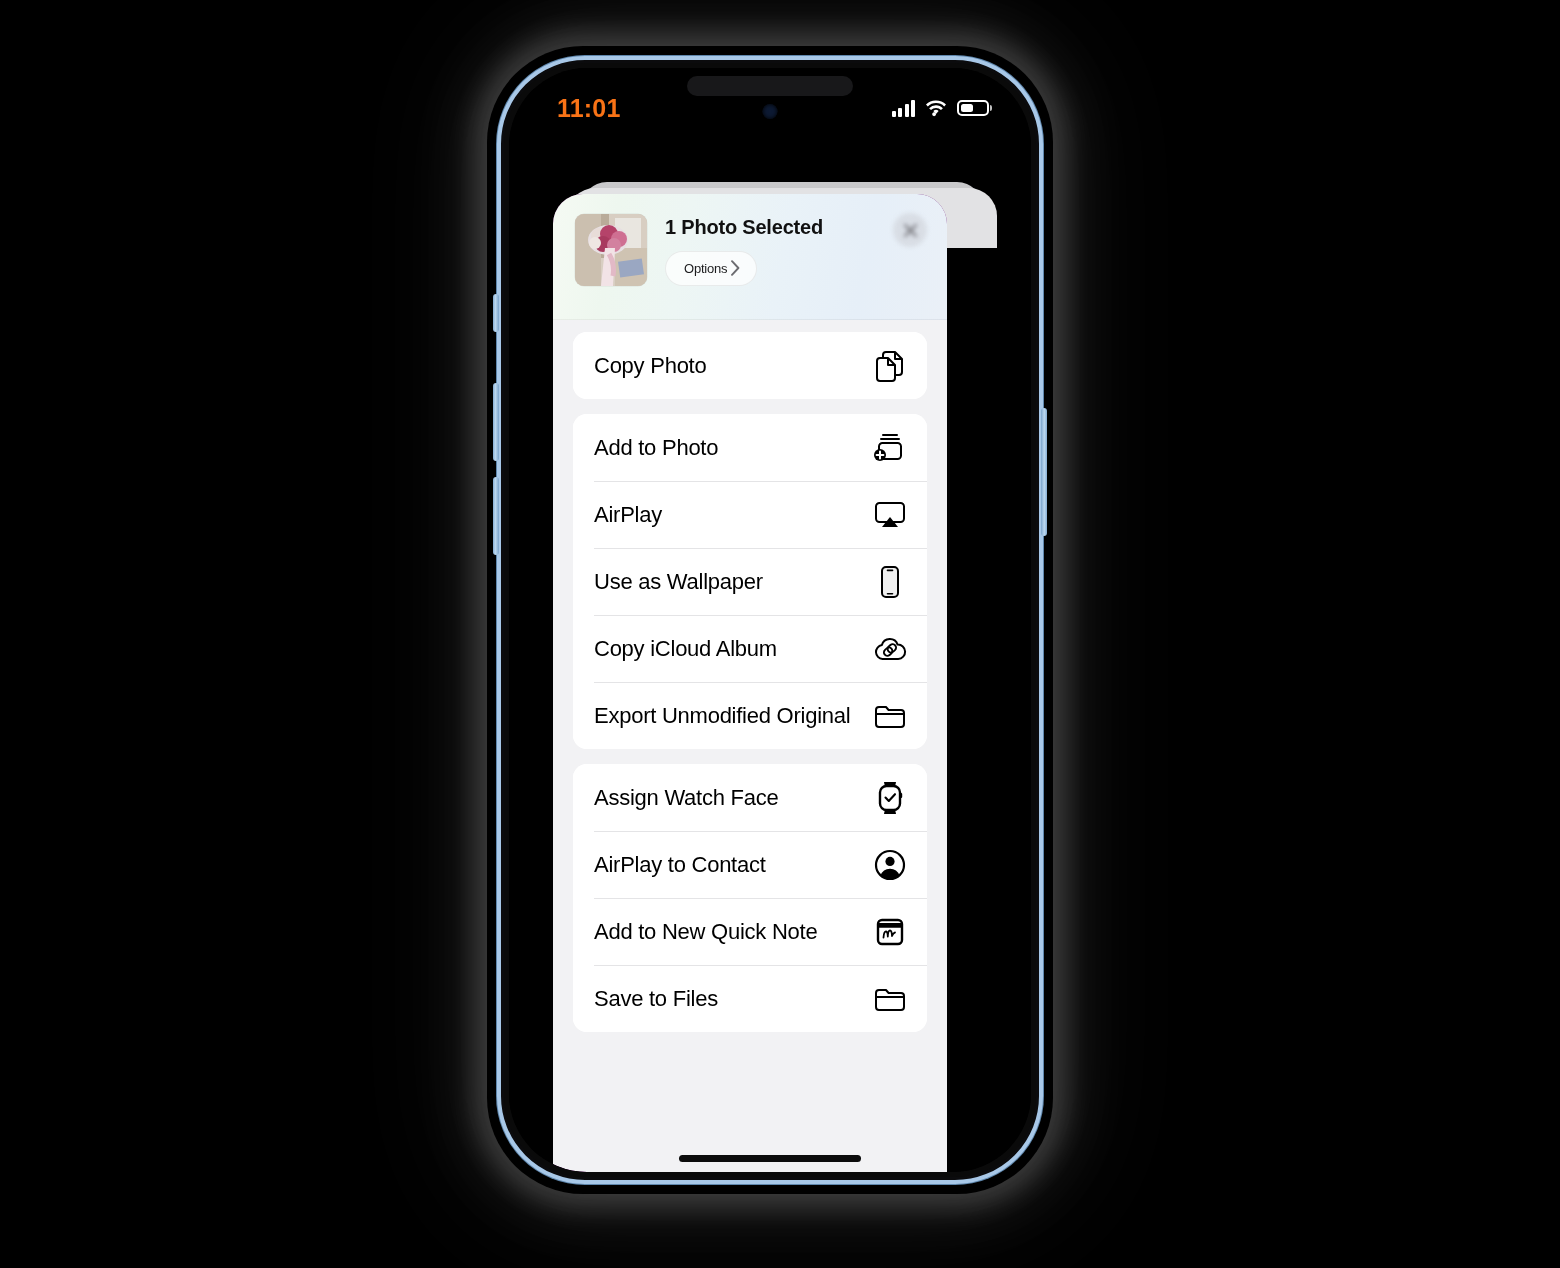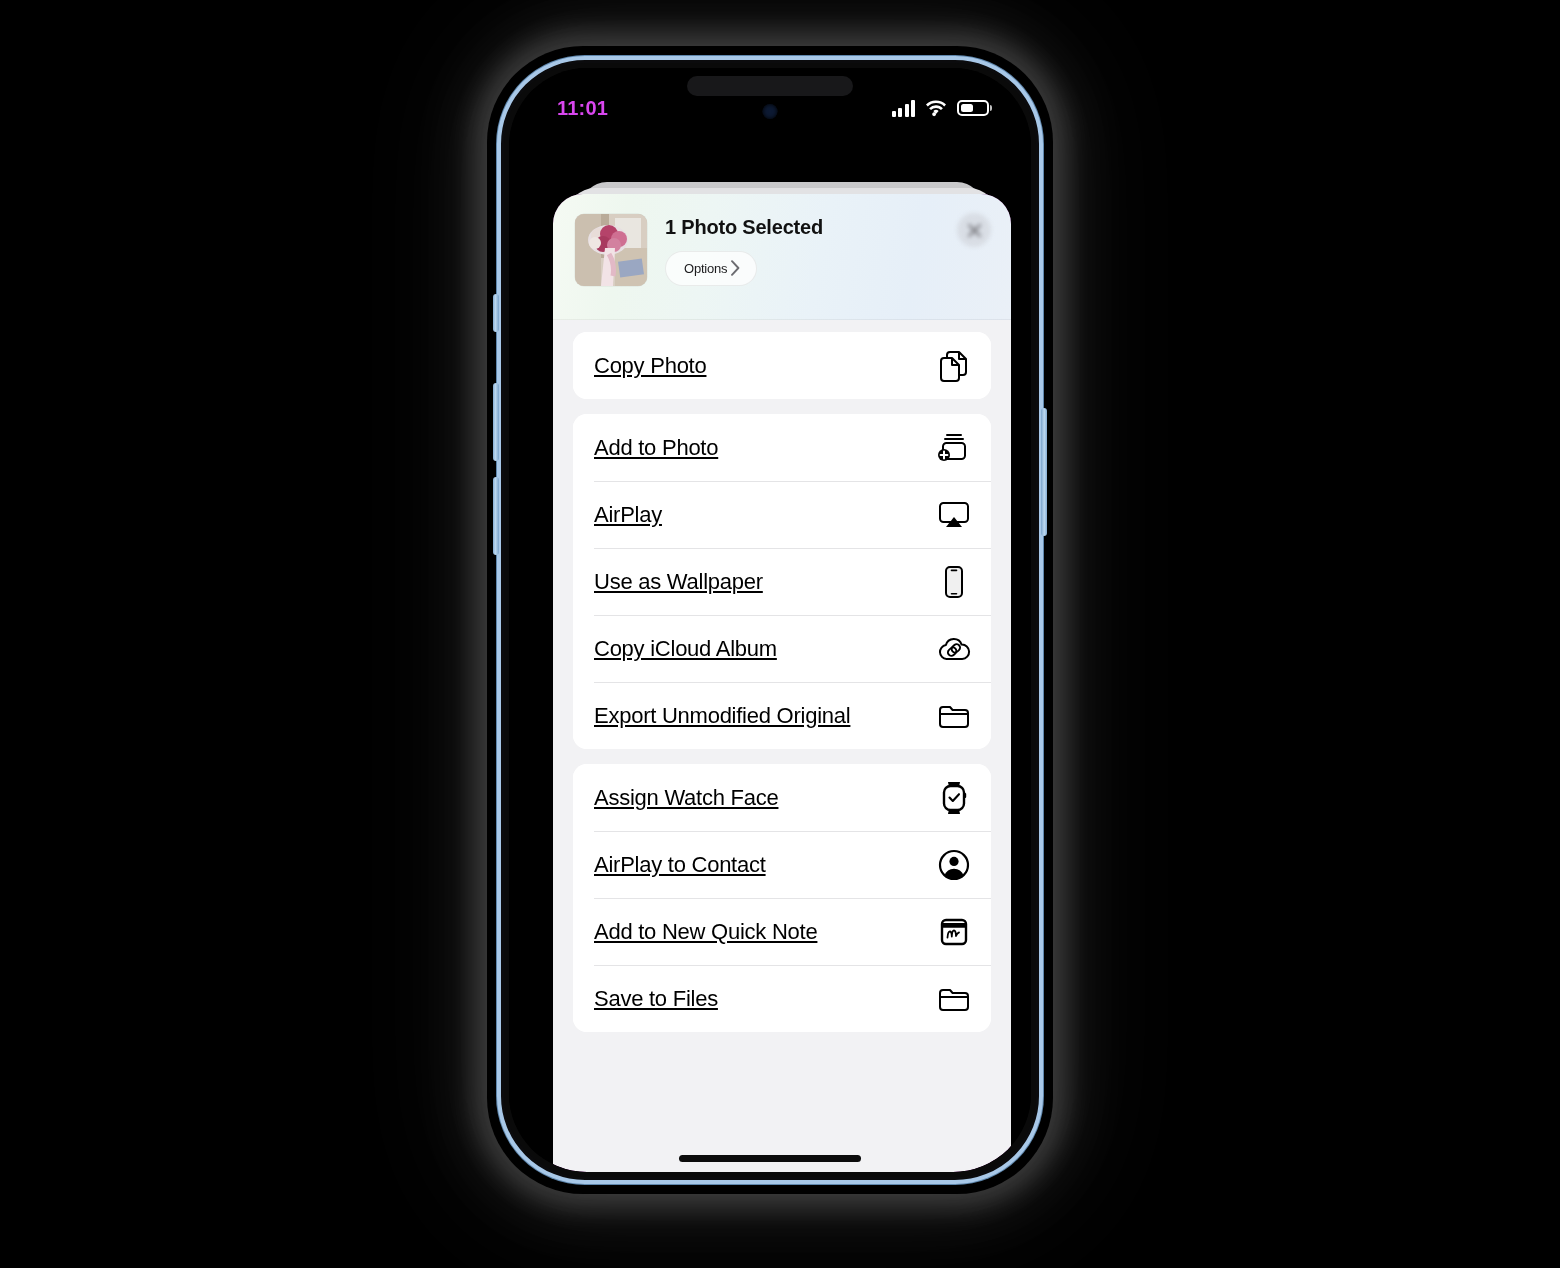--- a/index.html
+++ b/index.html
@@ -109,22 +109,22 @@
     left: 0; top: 0;
     width: 100%; height: 66px;
     z-index: 45;
     display: flex;
     align-items: center;
     justify-content: space-between;
     padding: 14px 42px 0 48px;
     pointer-events: none;
   }
   .status-time {
-    color: #d946ef;
-    font-size: 20px;
+    color: #f97316;
+    font-size: 25px;
     font-weight: 700;
     letter-spacing: 0.2px;
     font-family: "Liberation Sans", sans-serif;
   }
   .status-right {
     display: flex;
     align-items: center;
     gap: 9px;
   }
   .sig { display: flex; align-items: flex-end; gap: 2.5px; height: 17px; }
@@ -173,21 +173,21 @@
     left: 58px; top: 120px;
     width: 430px; height: 60px;
     background: #e2e2e4;
     border-radius: 28px 28px 0 0;
     z-index: 49;
   }
 
   .sheet {
     position: absolute;
     left: 44px; top: 126px;
-    width: 458px;
+    width: 394px;
     bottom: 0;
     background: #701a75;
     border-radius: 30px 30px 0 0;
     z-index: 50;
     overflow: hidden;
     display: flex;
     flex-direction: column;
   }
 
   
@@ -294,21 +294,20 @@
     position: absolute;
     left: 21px; right: 0; top: 0;
     height: 1px;
     background: #e4e4e6;
   }
   .row-label {
     font-size: 22px;
     color: #000;
     letter-spacing: -0.25px;
     font-weight: 400;
-    text-decoration: underline;
   }
   .row-icon {
     width: 34px; height: 34px;
     display: flex;
     align-items: center;
     justify-content: center;
     flex: 0 0 auto;
   }
   .row-icon svg { display: block; }
 

